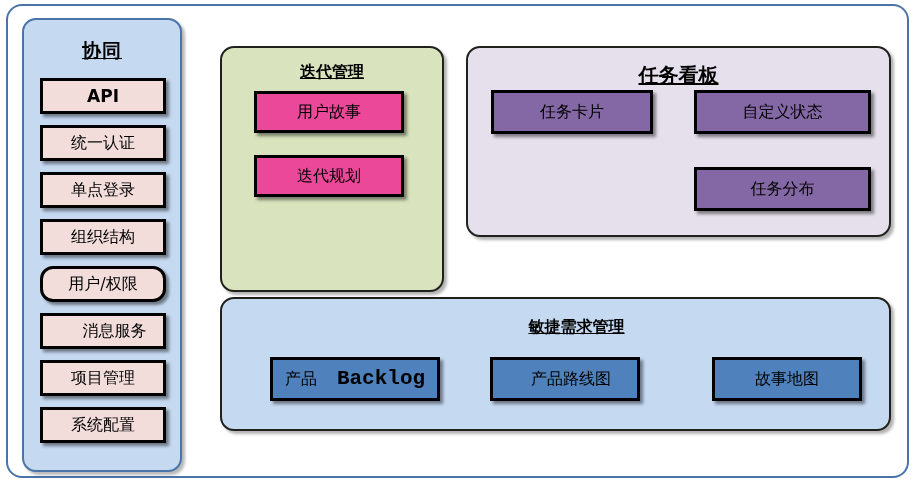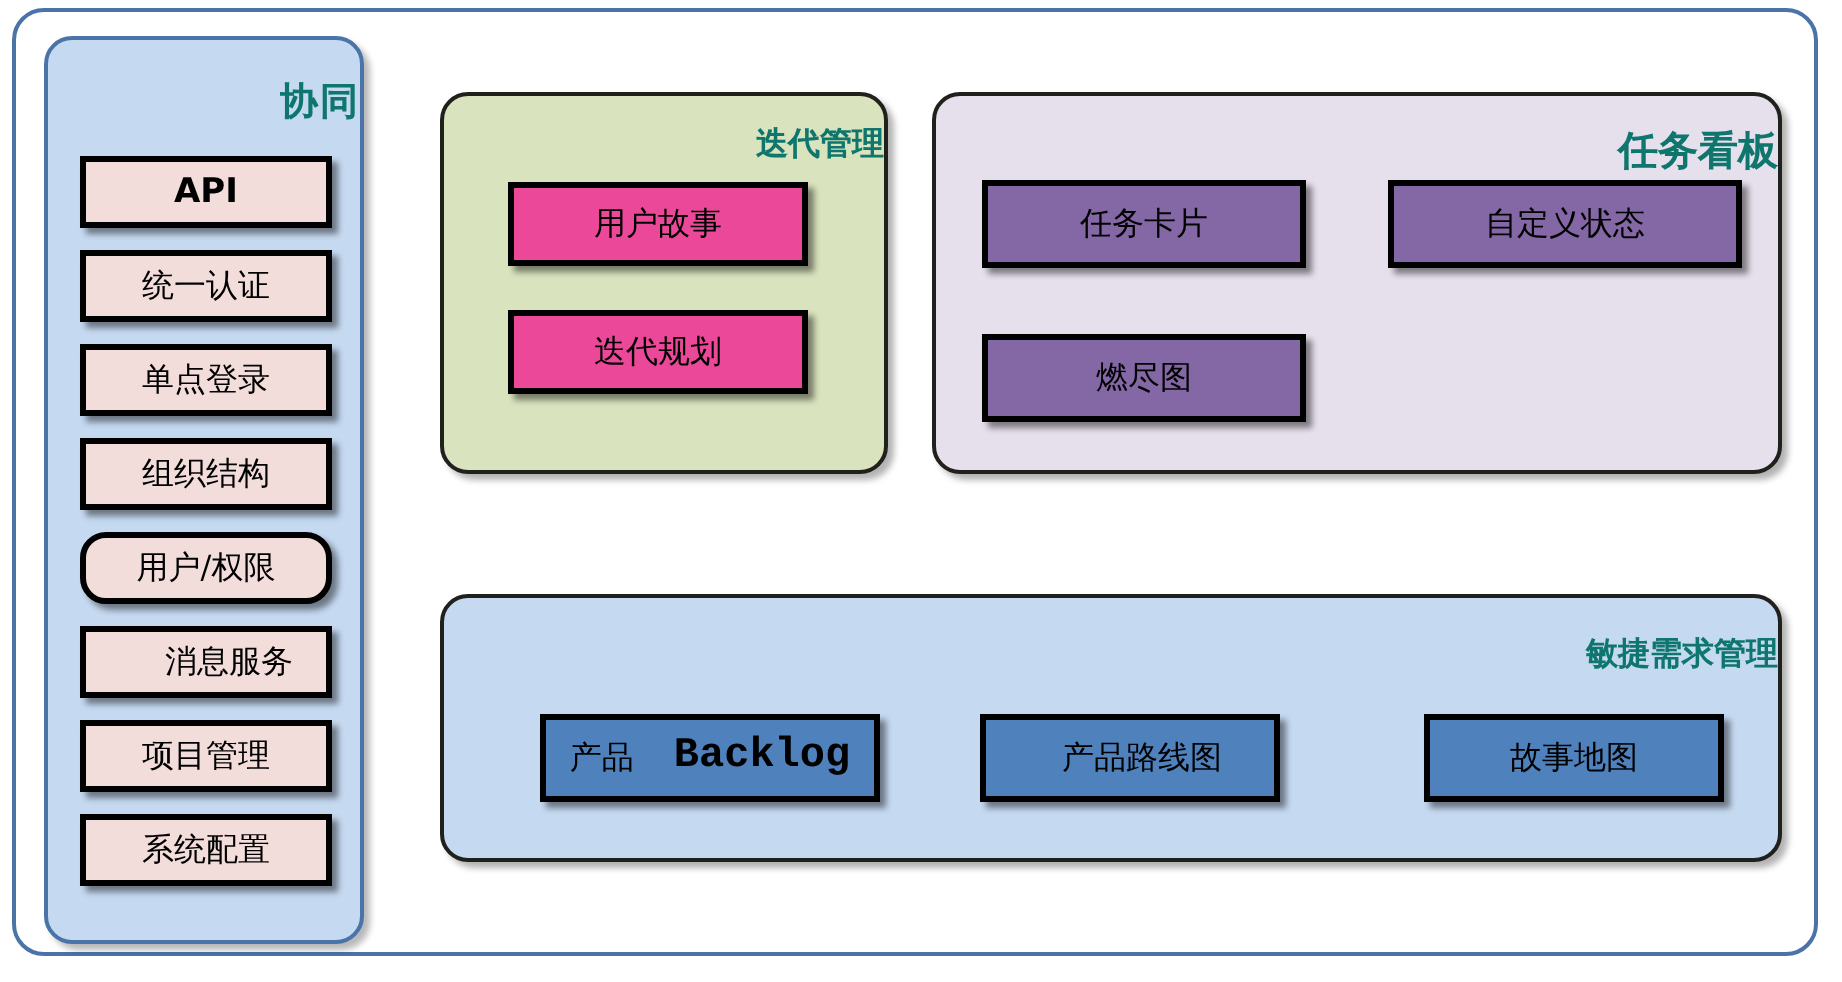--- a/index.html
+++ b/index.html
@@ -37,24 +37,25 @@
   
   .panel {
     position: absolute;
     box-sizing: border-box;
     border-radius: 14px;
   }
   .panel-title {
     position: absolute;
     left: 0;
     right: 0;
-    text-align: right;
+    text-align: center;
     font-weight: bold;
-    color: #0f766e;
+    color: #000000;
     font-family: "DejaVu Sans", "Liberation Sans", sans-serif;
+    text-decoration: underline;
   }
 
   
   .sidebar-panel {
     left: 22px;
     top: 18px;
     width: 160px;
     height: 454px;
     background: #c5d9f1;
     border: 2px solid #4a74a8;
@@ -64,21 +65,21 @@
     top: 18px;
     font-size: 19px;
     letter-spacing: 1px;
   }
 
   
   .iteration-panel {
     left: 220px;
     top: 46px;
     width: 224px;
-    height: 191px;
+    height: 246px;
     background: #d9e3bd;
     border: 2px solid #20201c;
     box-shadow: 3px 3px 3px rgba(0,0,0,0.30);
   }
   .iteration-panel .panel-title {
     top: 14px;
     font-size: 16px;
   }
 
   
@@ -192,21 +193,21 @@
 
     <div class="box box-green" style="left:32px; top:43px;">用户故事</div>
     <div class="box box-green" style="left:32px; top:107px;">迭代规划</div>
   </div>
 
   <div class="panel taskboard-panel">
     <div class="panel-title">任务看板</div>
 
     <div class="box box-purple" style="left:23px;  top:42px;  width:162px;">任务卡片</div>
     <div class="box box-purple" style="left:226px; top:42px;  width:177px;">自定义状态</div>
-    <div class="box box-purple" style="left:23px;  top:119px; width:162px;">燃尽图</div>
+    <div class="box box-purple" style="left:226px; top:119px; width:177px;">任务分布</div>
   </div>
 
   <div class="panel agile-panel">
     <div class="panel-title">敏捷需求管理</div>
 
     <div class="box box-blue is-backlog" style="left:48px;  top:58px; width:170px;gap:20px;">
       <span>产品</span>
         <b>Backlog</b>
     </div>
     <div class="box box-blue" style="left:268px; top:58px; width:150px;padding-left:12px;">产品路线图</div>

